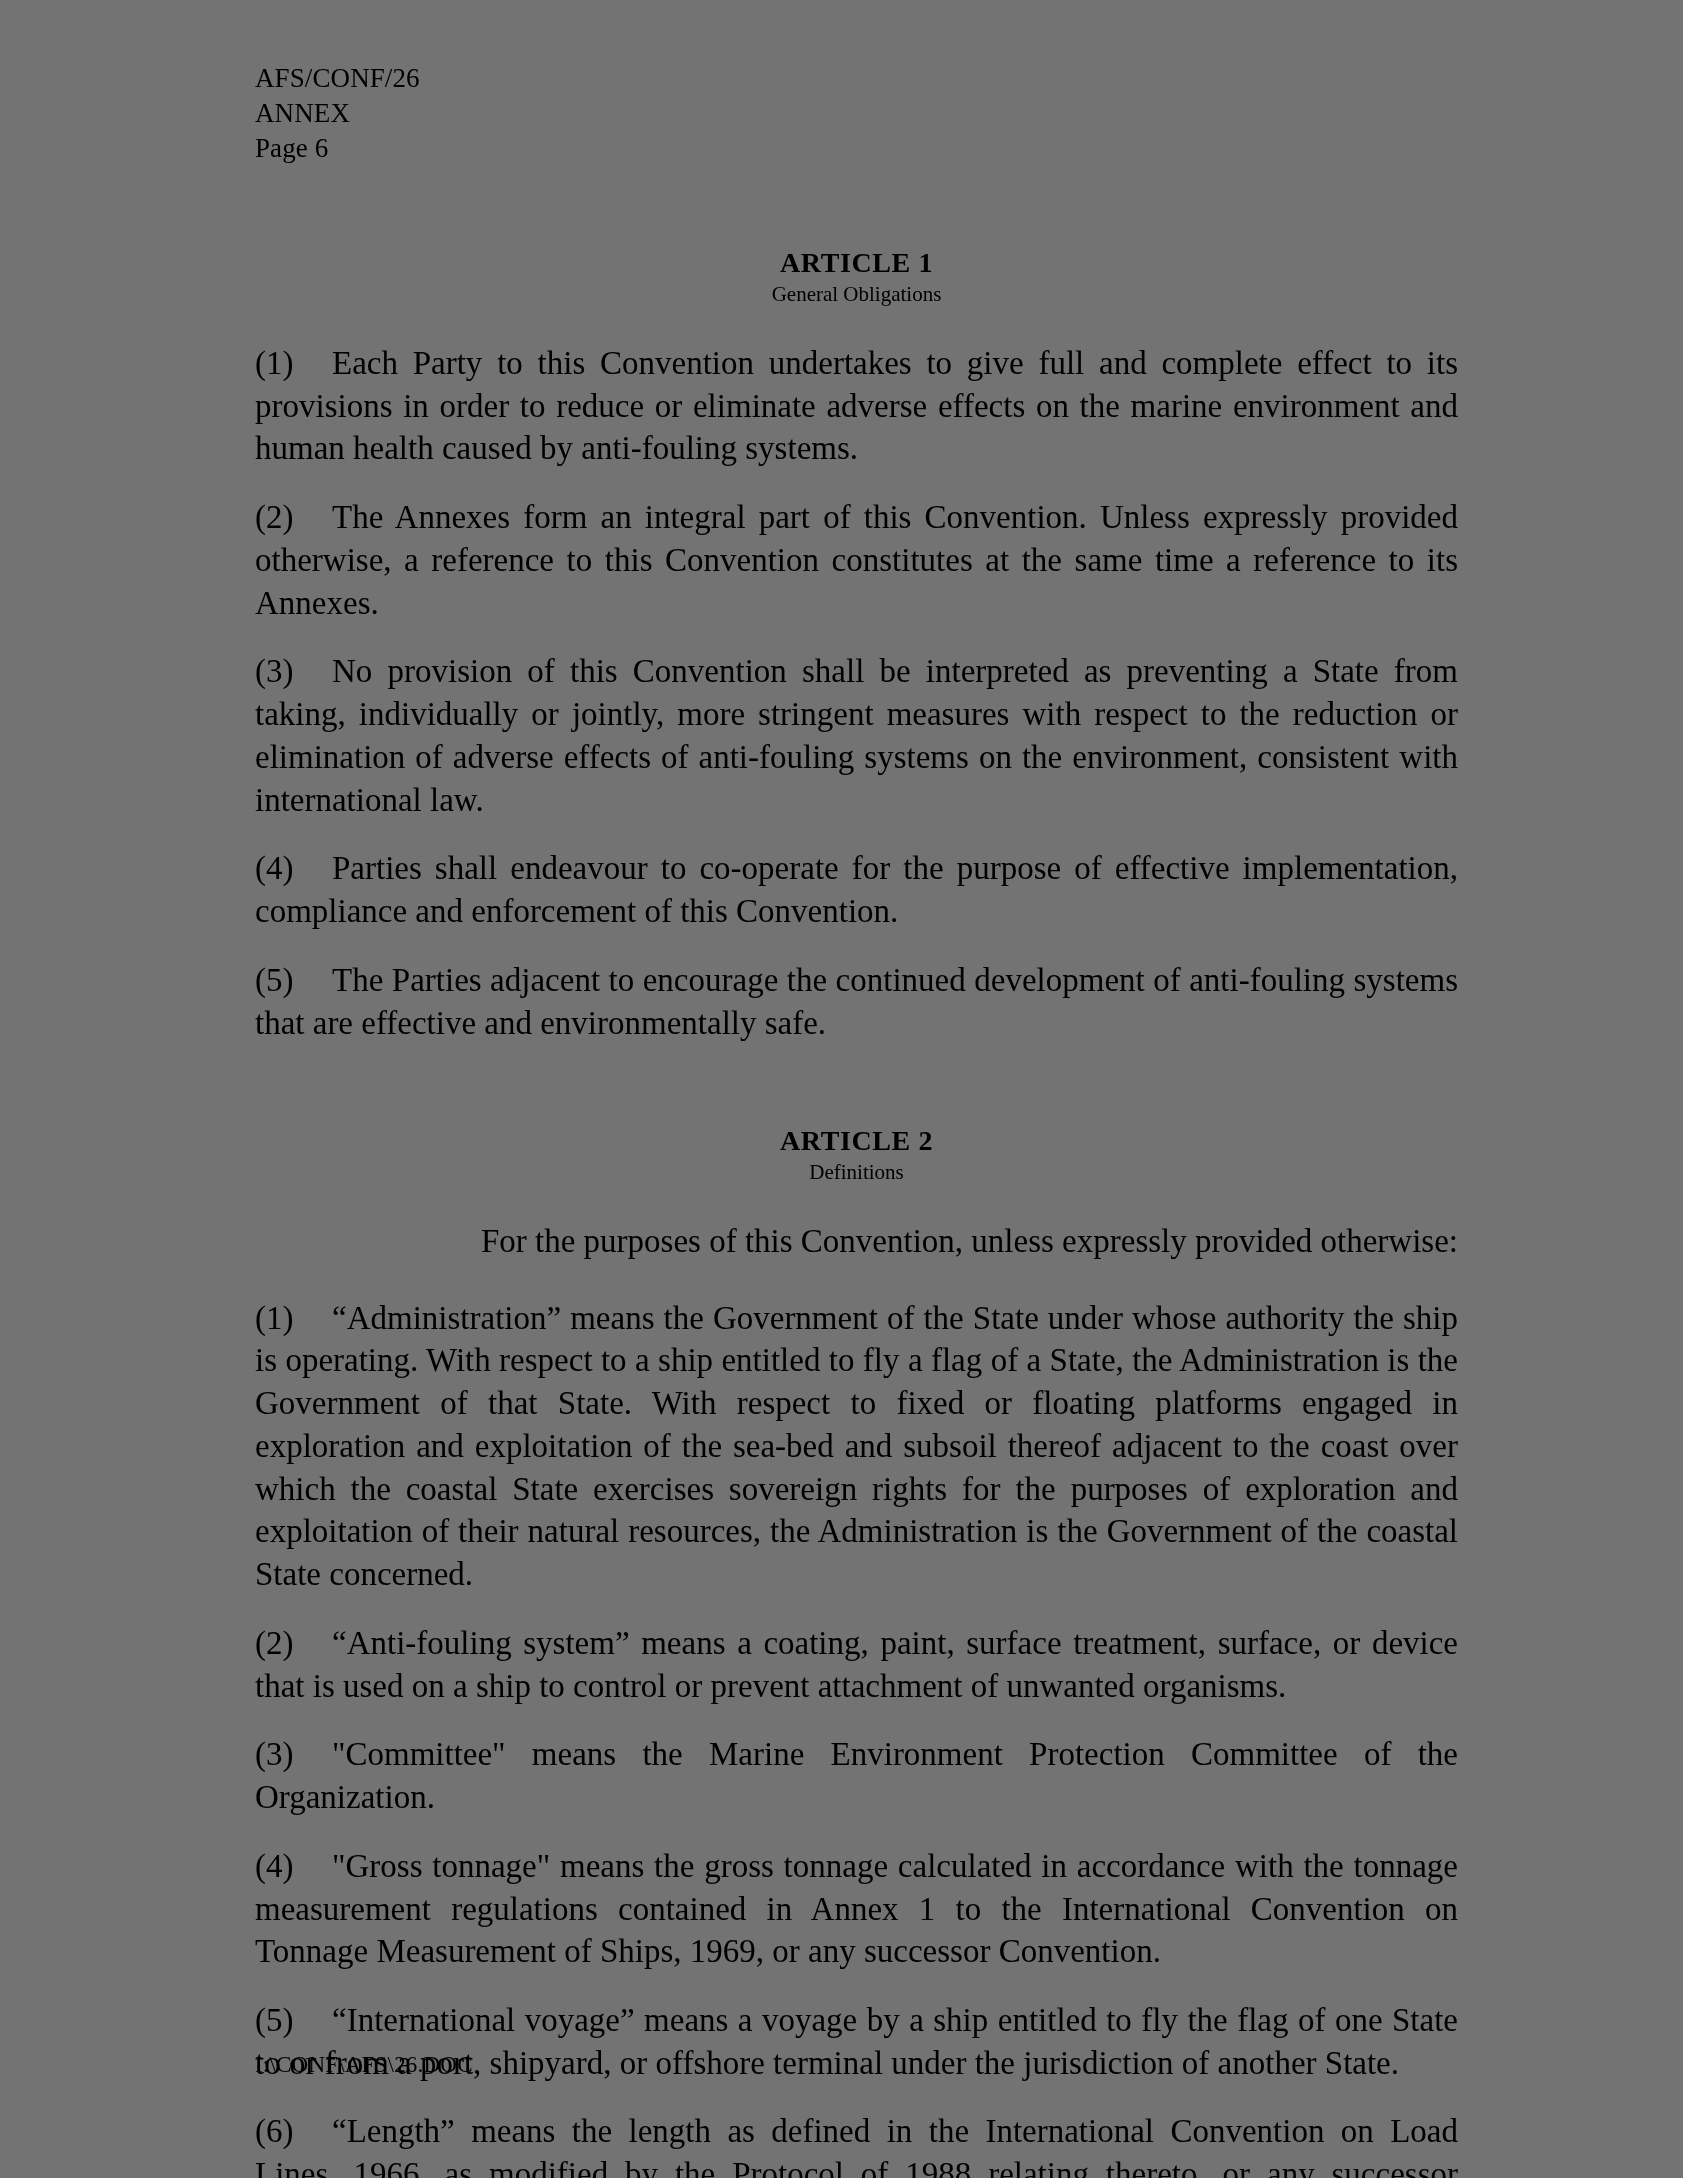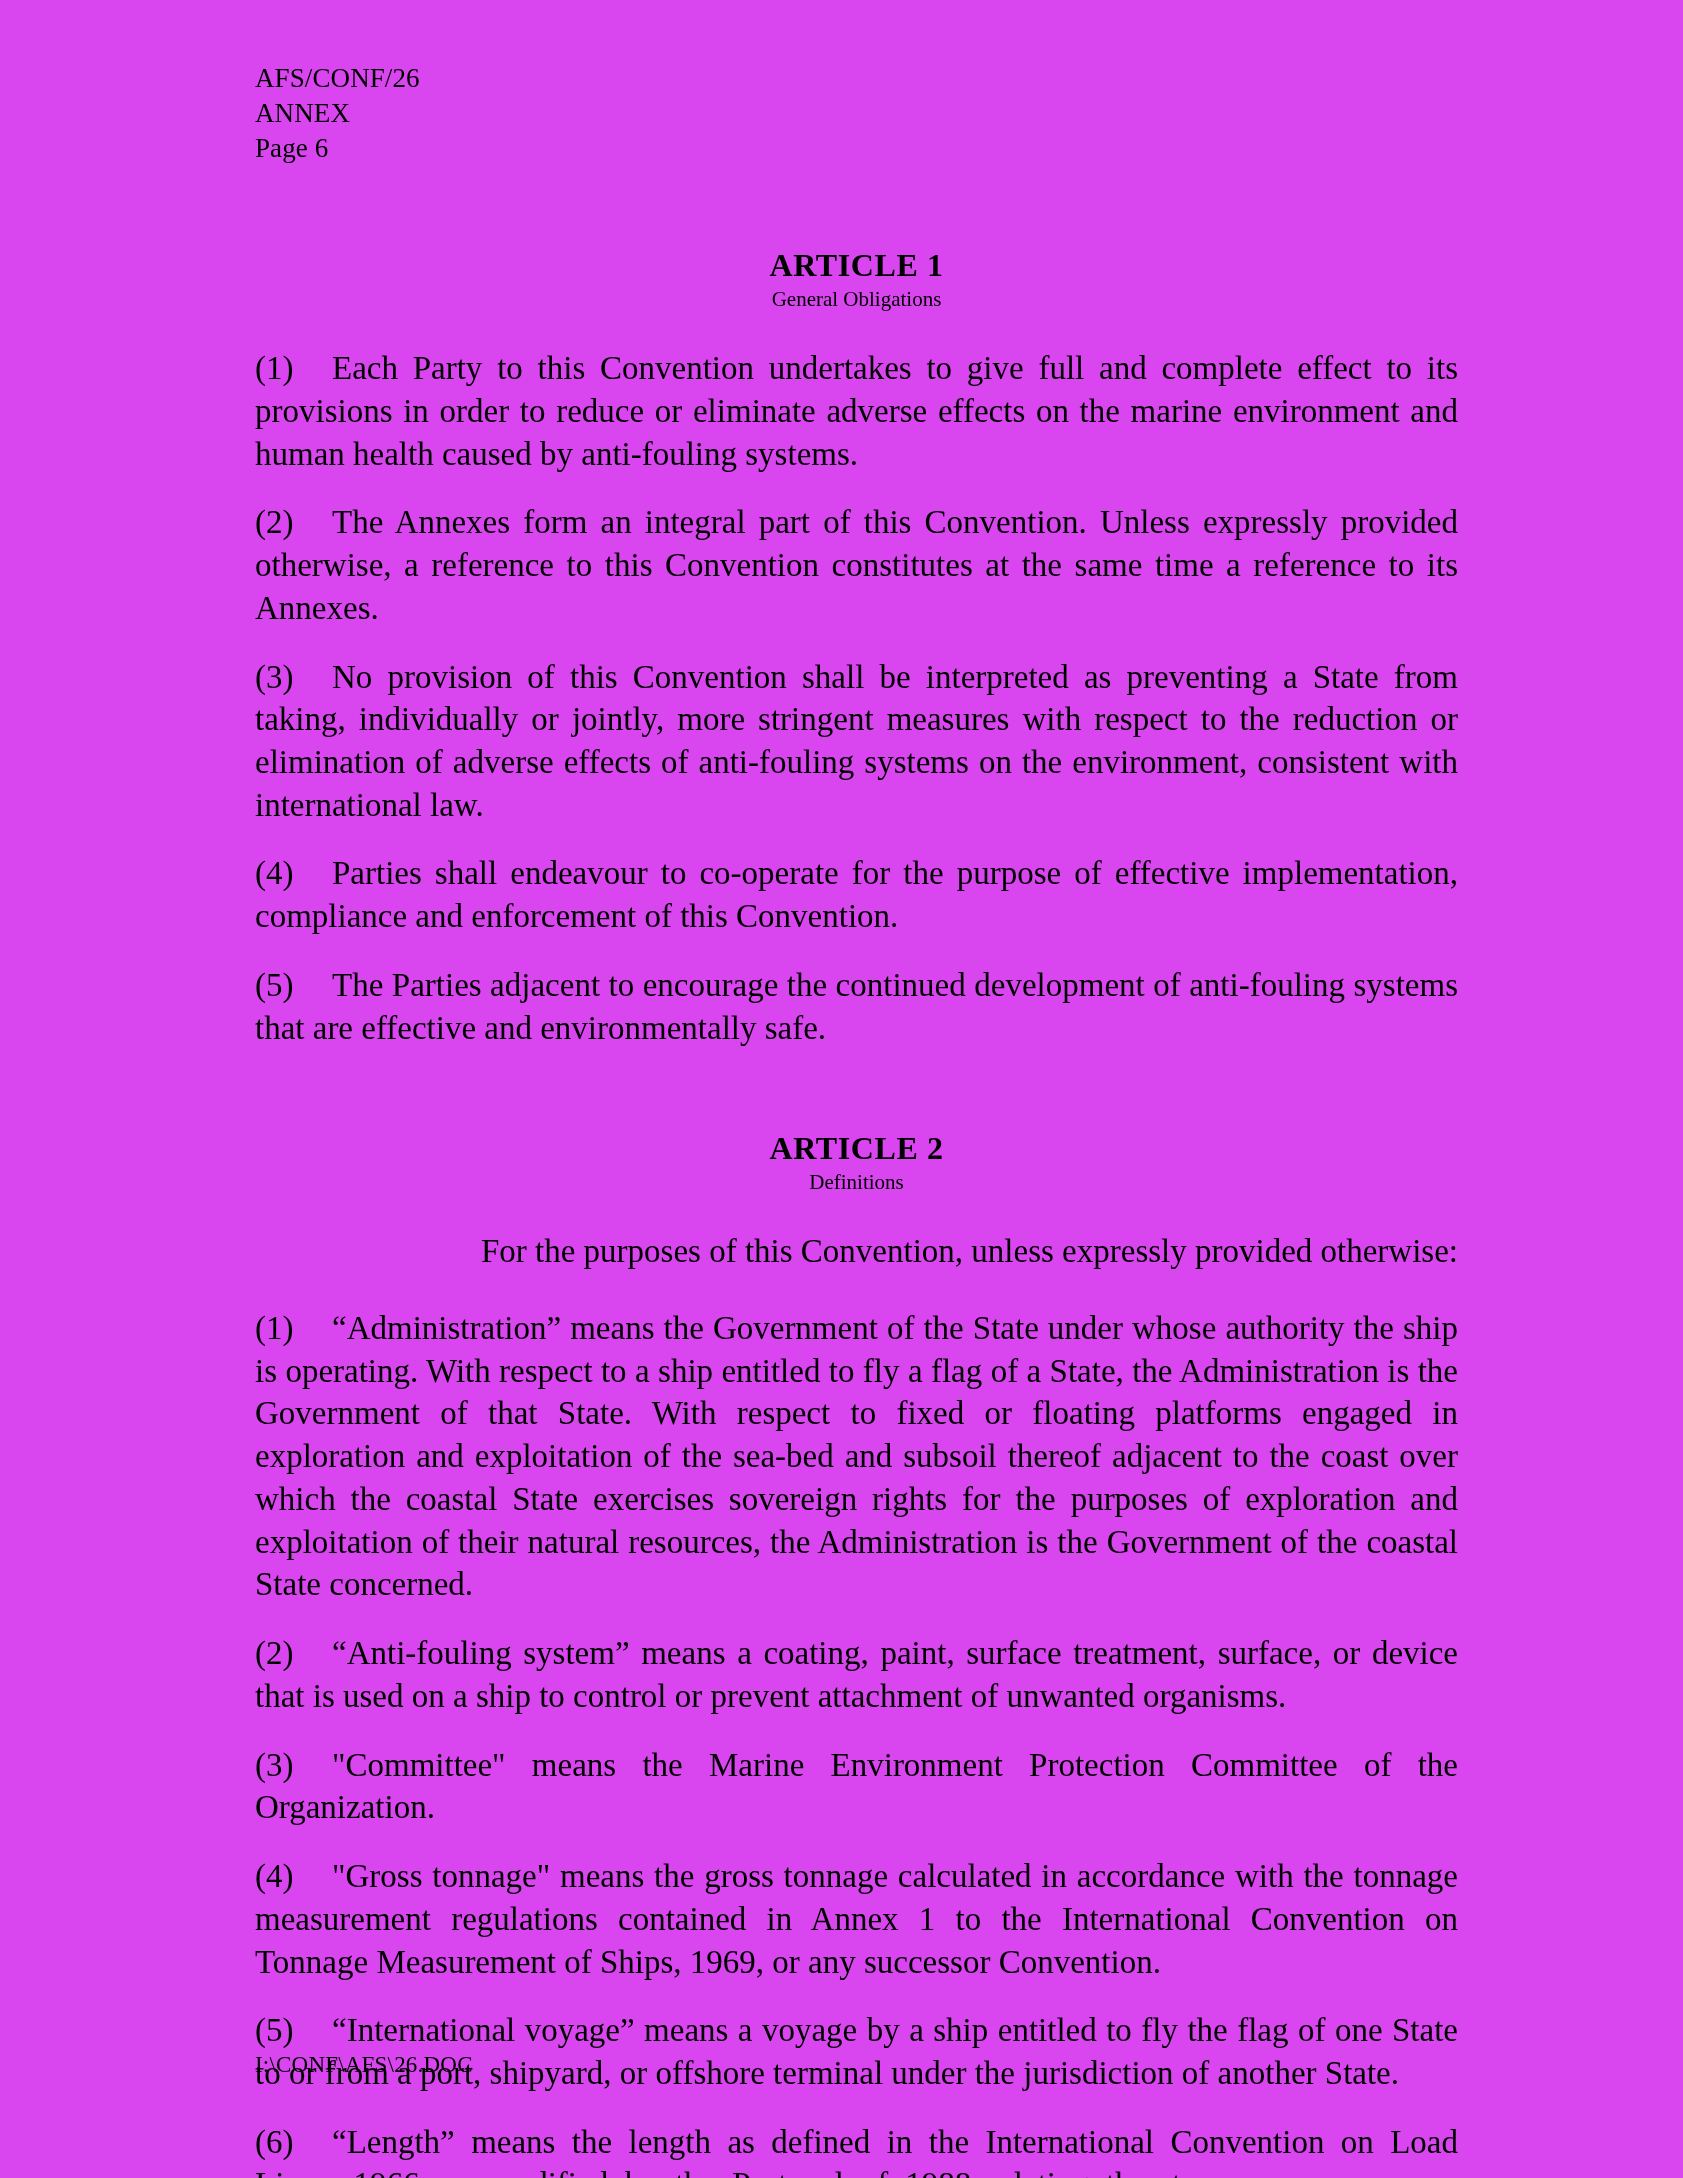--- a/index.html
+++ b/index.html
@@ -10,21 +10,21 @@
   }
   body {
     font-family: "Liberation Serif", "DejaVu Serif", serif;
     color: #000000;
   }
   .page {
     position: relative;
     width: 1683px;
     height: 2178px;
     margin: 0 auto;
-    background: #d946ef;
+    background: #737373;
     box-sizing: border-box;
     overflow: hidden;
   }
   .content {
     position: absolute;
     left: 255px;
     top: 61px;
     width: 1203px;
   }
 
@@ -36,21 +36,21 @@
   }
   .doc-header .hline {
     white-space: pre;
   }
 
   
   .article-block {
     text-align: center;
   }
   .article-title {
-    font-size: 32px;
+    font-size: 28px;
     font-weight: bold;
     letter-spacing: 0.6px;
     line-height: 1.28;
   }
   .article-subtitle {
     font-size: 21px;
     font-weight: normal;
     line-height: 1.28;
   }
 

